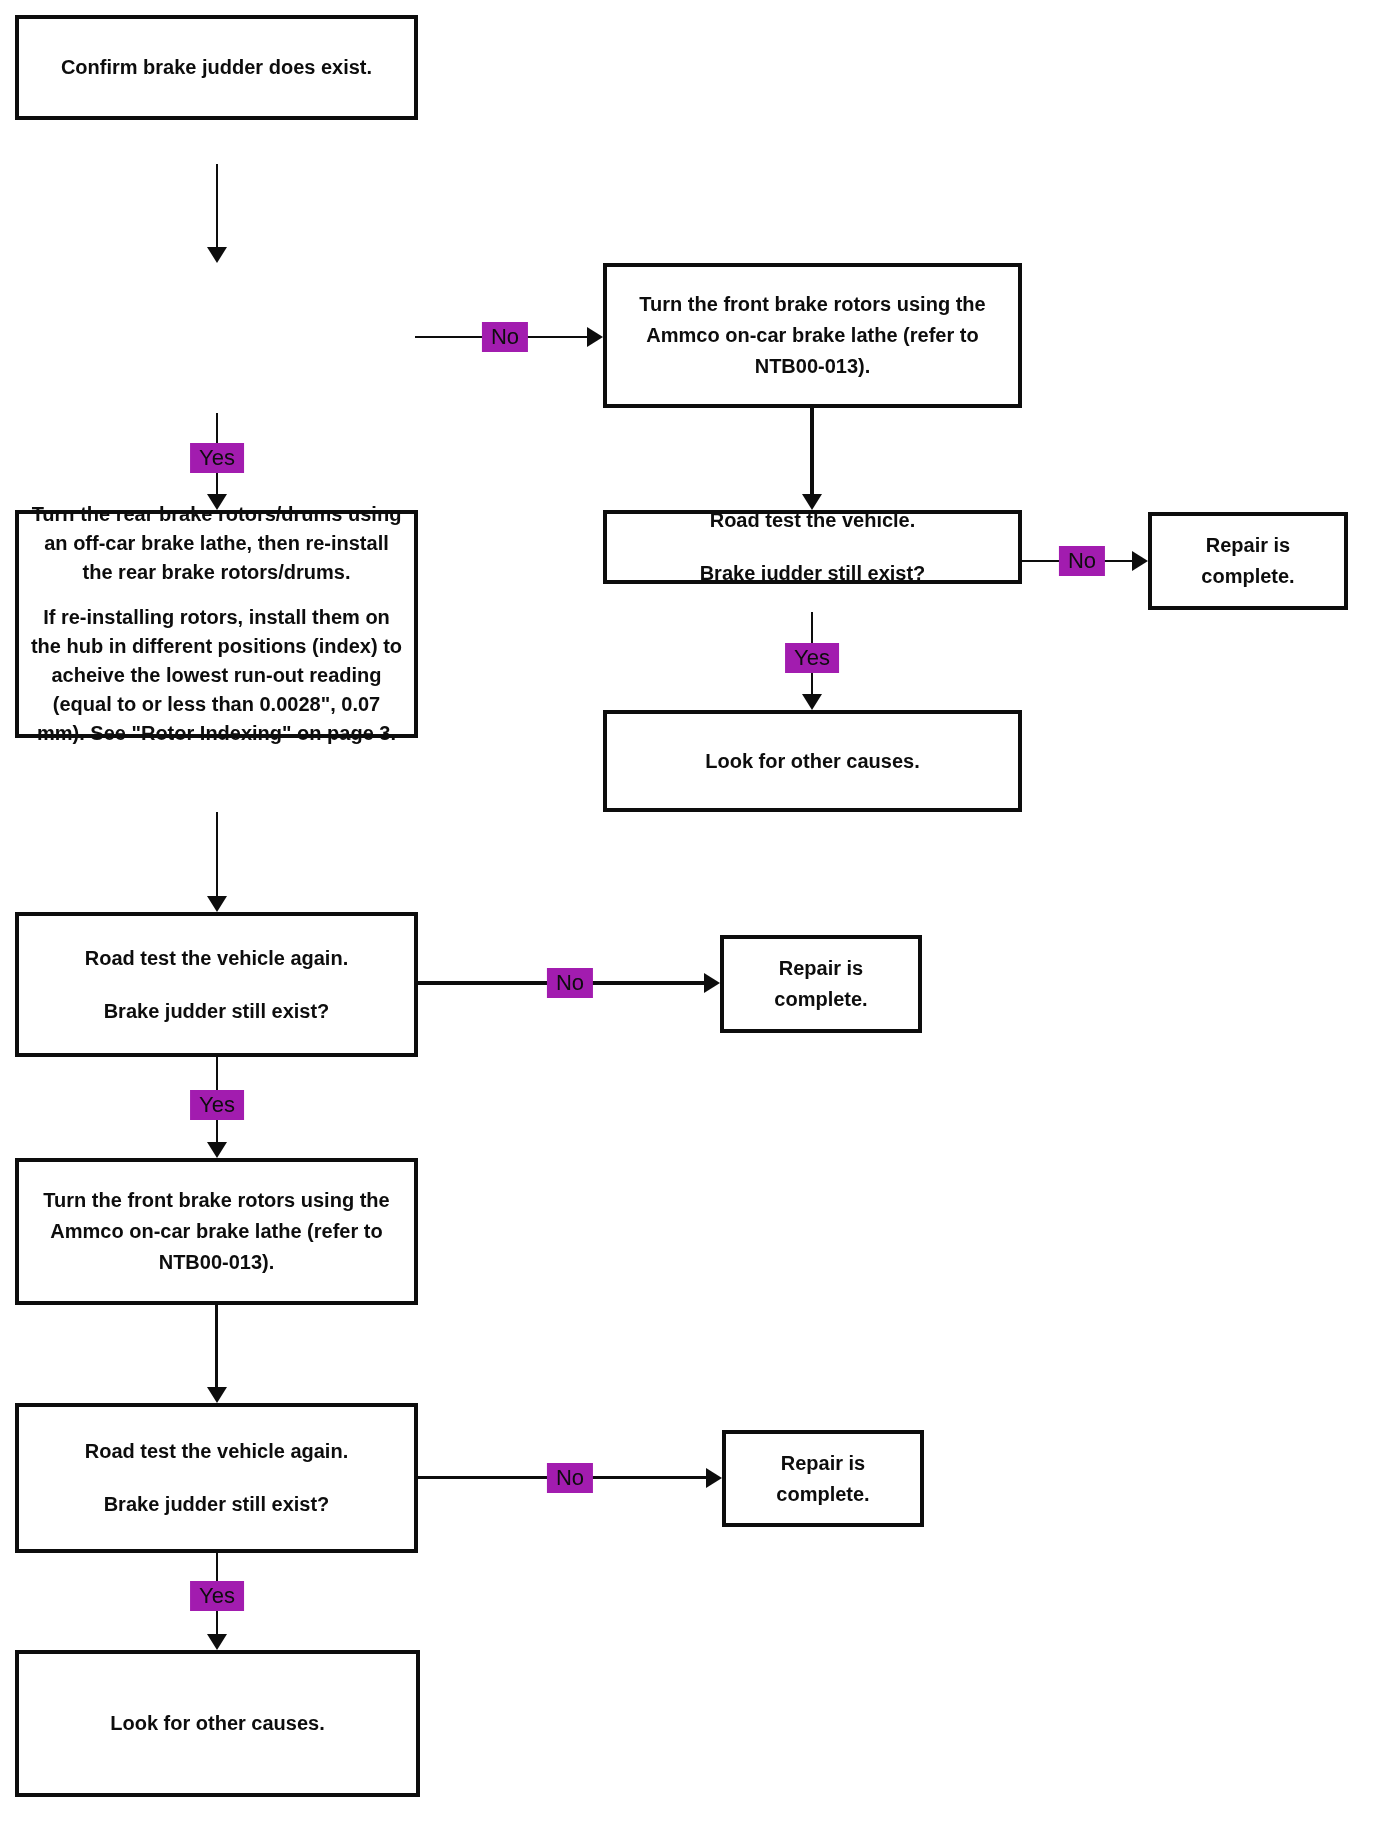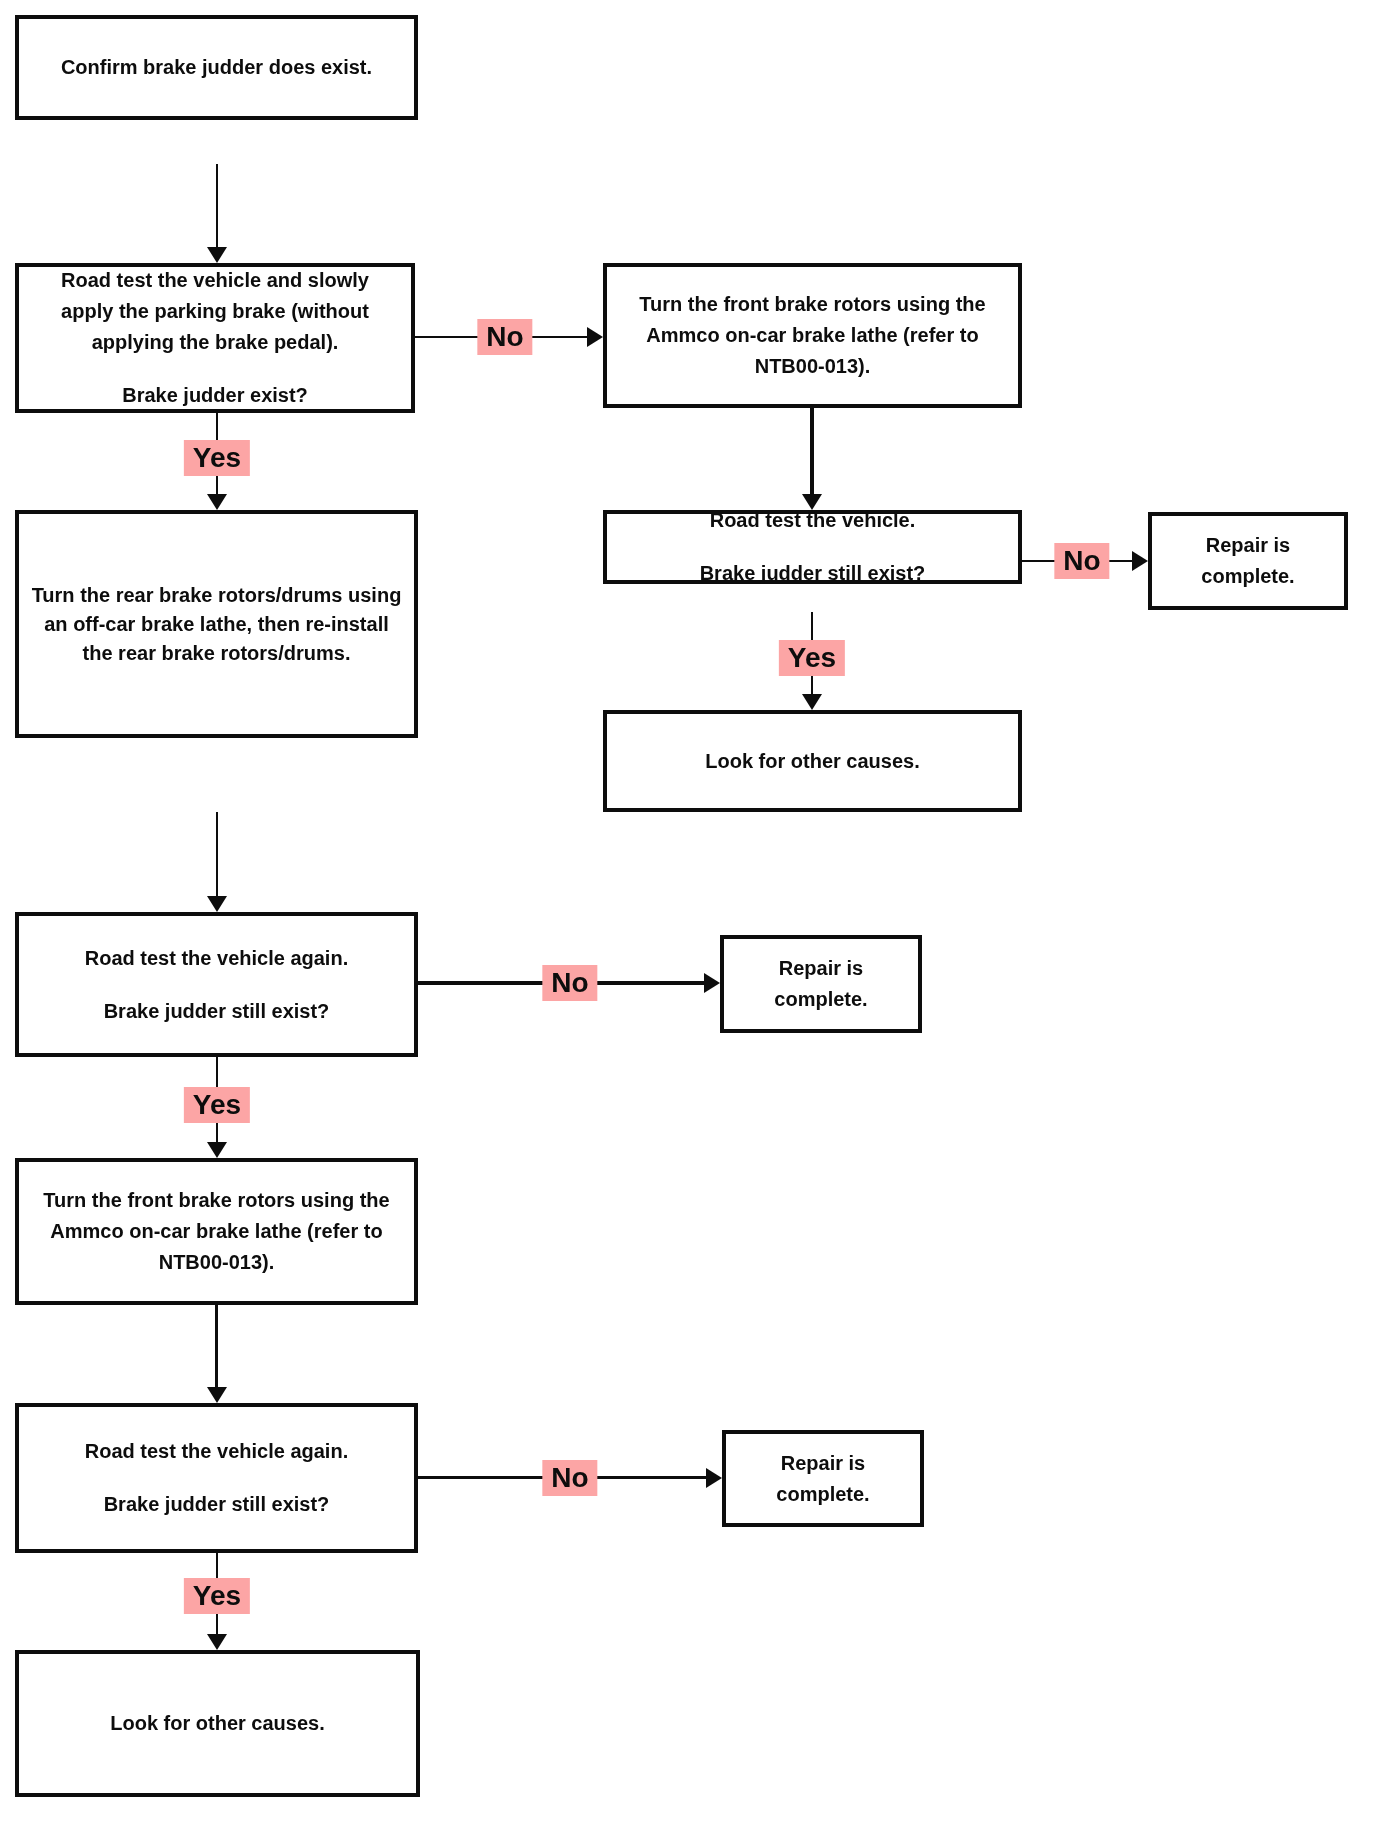--- a/index.html
+++ b/index.html
@@ -39,47 +39,44 @@
   }
   .ah-right {
     position: absolute; width: 0; height: 0;
     border-top: 10px solid transparent;
     border-bottom: 10px solid transparent;
     border-left: 16px solid #0d0d0d;
   }
   .elabel {
     position: absolute;
     transform: translate(-50%, -50%);
-    background: #fca5a5;
+    background: #a21caf;
     padding: 2px 9px;
-    font-weight: bold;
-    font-size: 28px;
+    font-weight: normal;
+    font-size: 22px;
     white-space: nowrap;
   }
 </style>
 </head>
 <body>
 
 <div id="canvas">
 
   <div class="node" style="left:15px;top:15px;width:403px;height:105px">
     <p>Confirm brake judder does exist.</p>
   </div>
 
-  <div class="node" style="left:15px;top:263px;width:400px;height:150px">
-    <p>Road test the vehicle and slowly apply the parking brake (without applying the brake pedal).</p>
-    <p>Brake judder exist?</p>
-  </div>
 
   <div class="node" style="left:603px;top:263px;width:419px;height:145px">
     <p>Turn the front brake rotors using the Ammco on-car brake lathe (refer to NTB00-013).</p>
   </div>
 
   <div class="node tight" style="left:15px;top:510px;width:403px;height:228px">
     <p>Turn the rear brake rotors/drums using an off-car brake lathe, then re-install the rear brake rotors/drums.</p>
+    <p>If re-installing rotors, install them on the hub in different positions (index) to acheive the lowest run-out reading (equal to or less than 0.0028", 0.07 mm). See "Rotor Indexing" on page 3.</p>
   </div>
 
   <div class="node" style="left:603px;top:510px;width:419px;height:74px">
     <p>Road test the vehicle.</p>
     <p>Brake judder still exist?</p>
   </div>
 
   <div class="node" style="left:1148px;top:512px;width:200px;height:98px">
     <p>Repair is complete.</p>
   </div>

